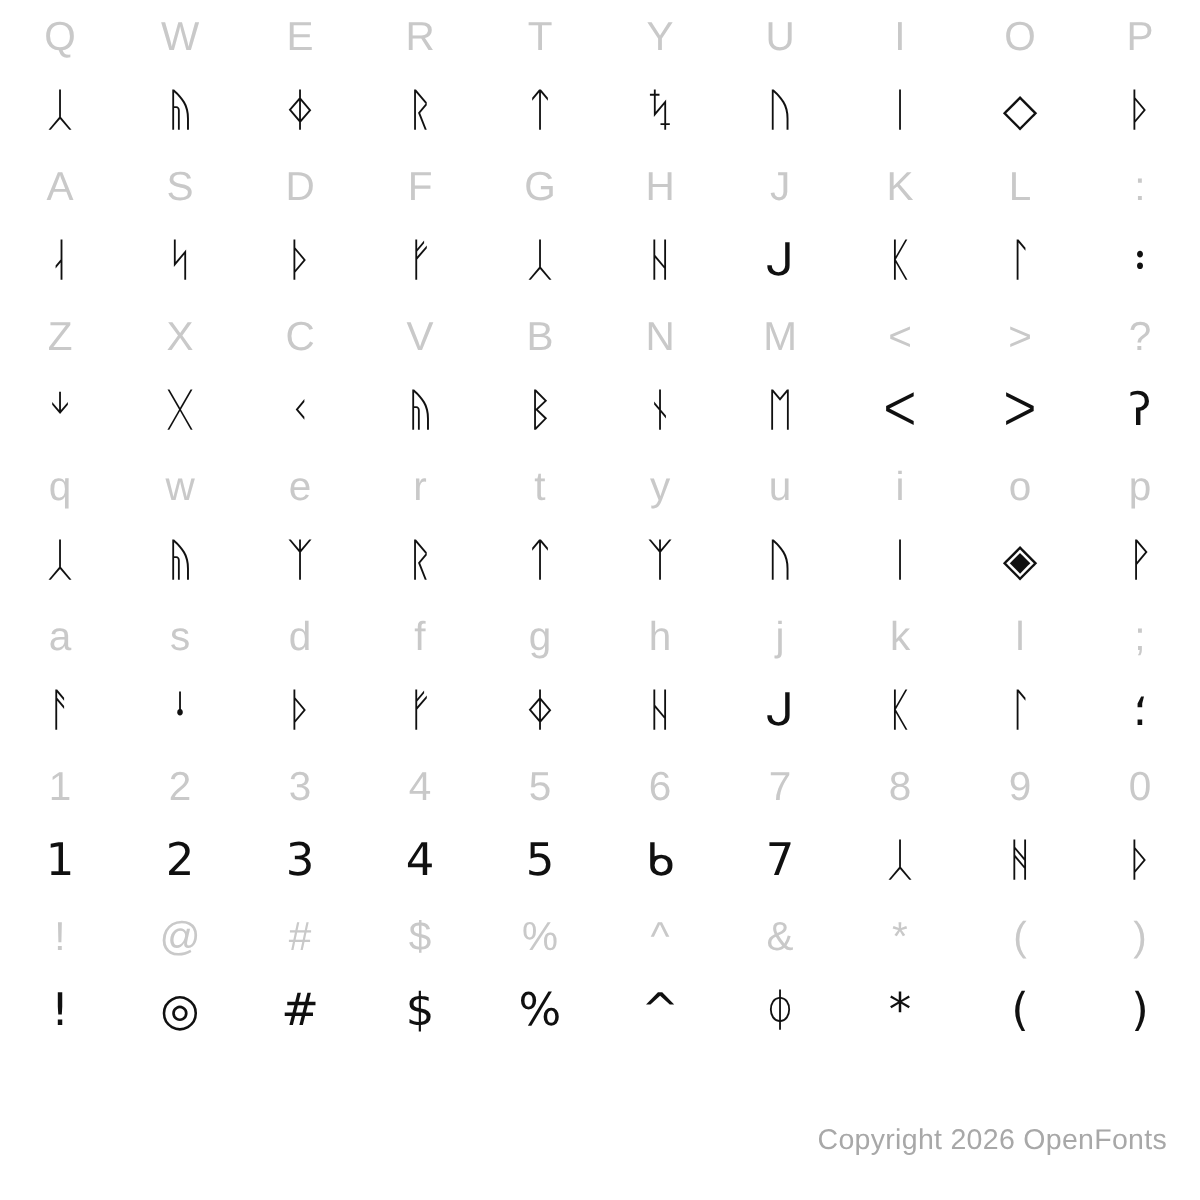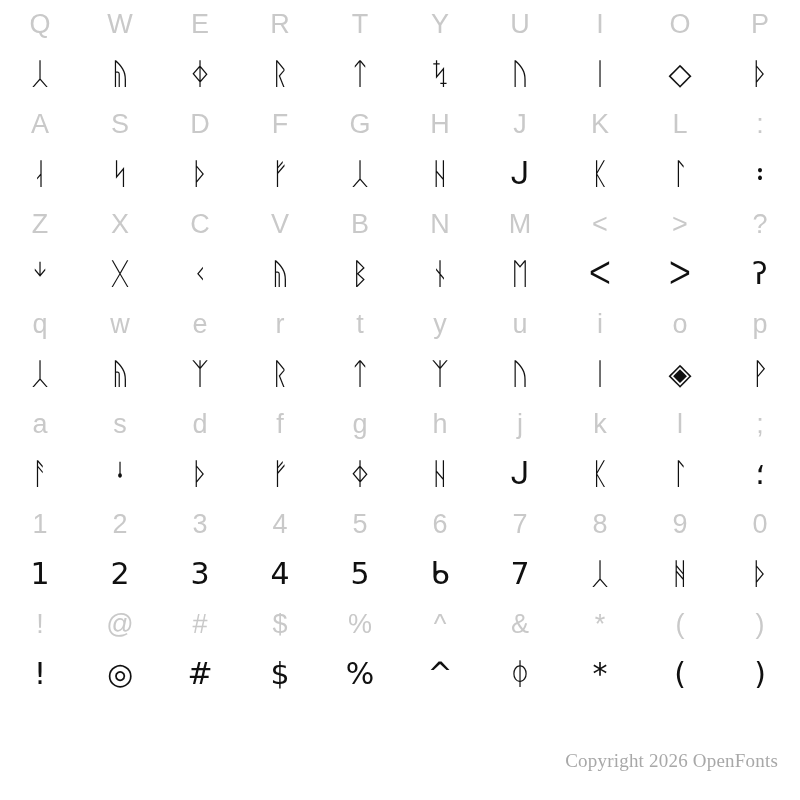--- a/index.html
+++ b/index.html
@@ -57,21 +57,21 @@
     font-size: 30px;
     font-family: "DejaVu Sans", sans-serif;
     font-weight: 400;
   }
   .footer {
     position: absolute;
     right: 22px;
     bottom: 28px;
     color: #a8a8a8;
     font-size: 19px;
-    font-family: Liberation Serif, serif;
+    font-family: Liberation Sans, sans-serif;
     letter-spacing: 0.2px;
   }
 </style>
 </head>
 <body>
 
 <div class="sheet">
 
   <div class="grid">
 

